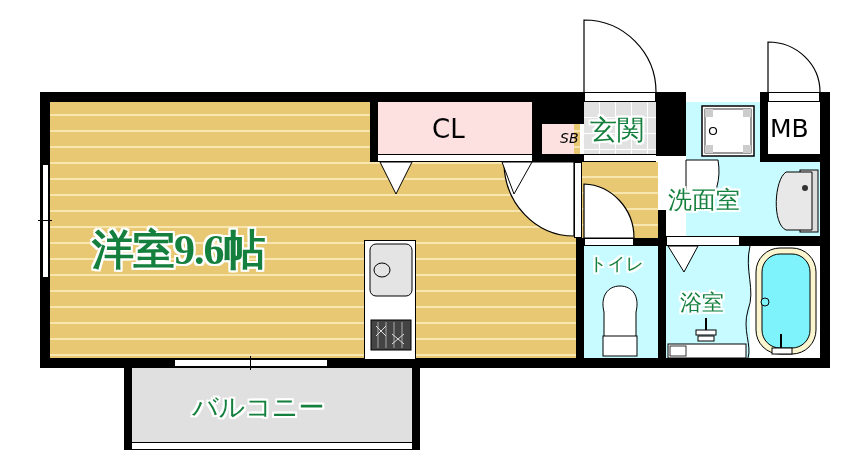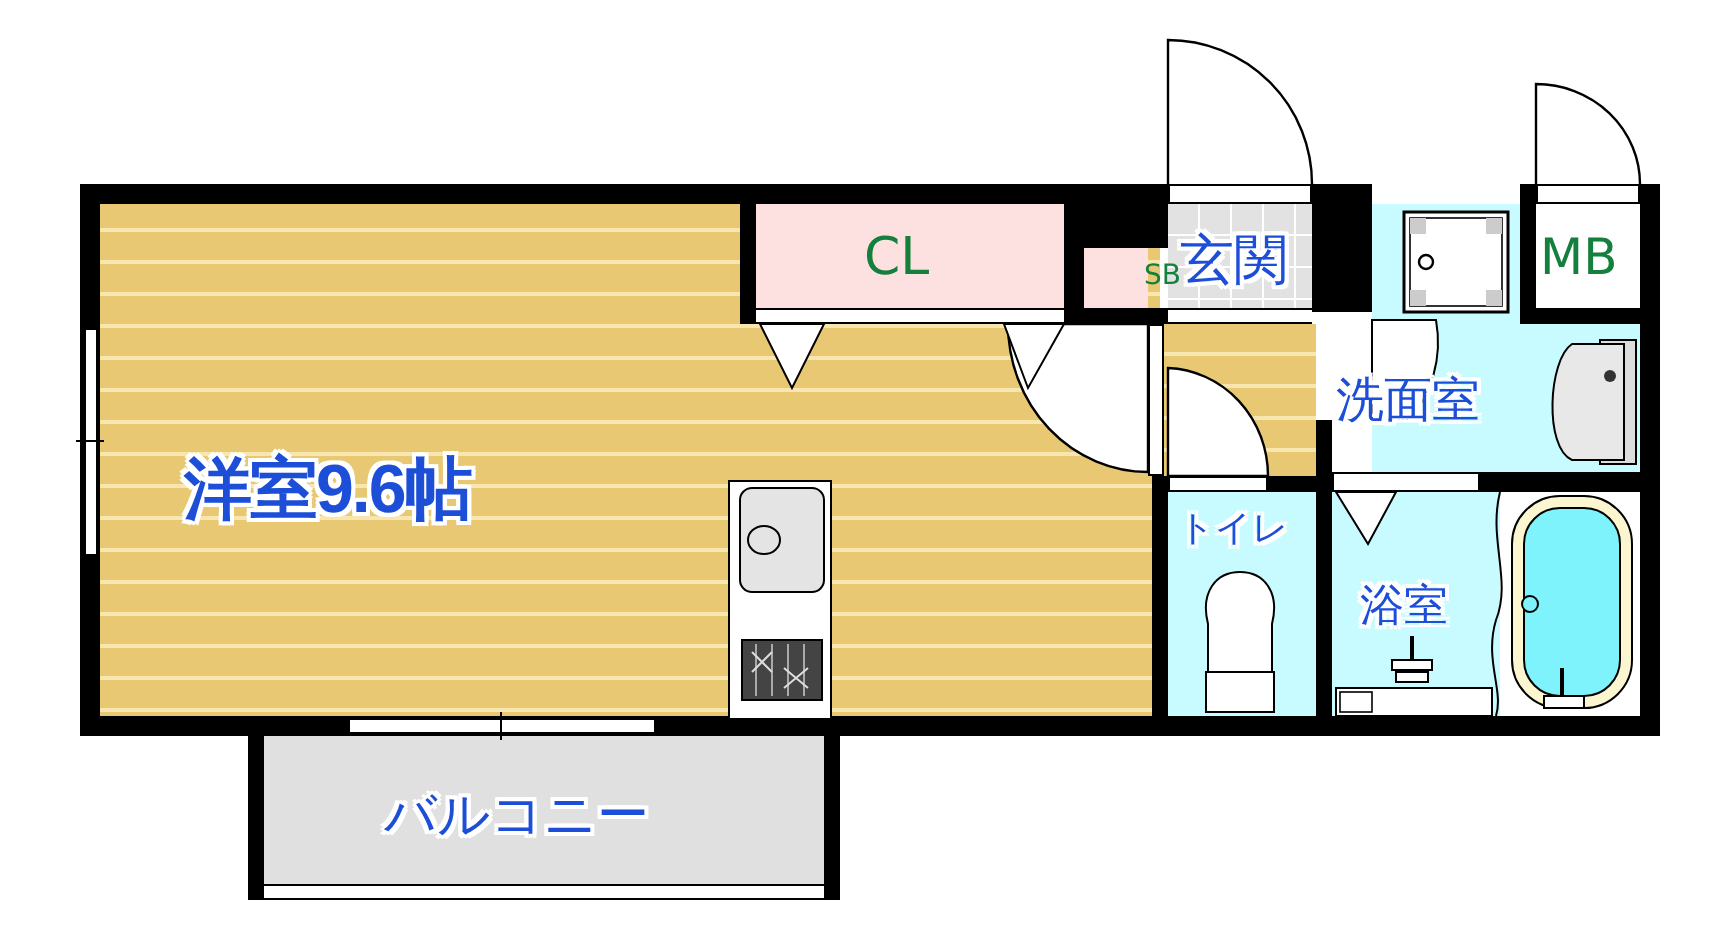--- a/index.html
+++ b/index.html
@@ -10,25 +10,25 @@
     background-color:#e8c872;
     background-image: repeating-linear-gradient(to bottom, #e8c872 0px, #e8c872 14px, #f7e6b0 14px, #f7e6b0 16px);
   }
   .floor-tile {
     background-color:#e2e2e2;
     background-image:
       repeating-linear-gradient(to right, transparent 0, transparent 15px, #ffffff 15px, #ffffff 16px),
       repeating-linear-gradient(to bottom, transparent 0, transparent 15px, #ffffff 15px, #ffffff 16px);
   }
   .label {
-    position:absolute; color:#1d4ed8; font-family:Liberation Sans, sans-serif; white-space:nowrap;
+    position:absolute; color:#15803d; font-family:Liberation Serif, serif; white-space:nowrap;
     text-shadow: -2px -2px 0 #fff, 2px -2px 0 #fff, -2px 2px 0 #fff, 2px 2px 0 #fff,
                  0 2px 0 #fff, 0 -2px 0 #fff, 2px 0 0 #fff, -2px 0 0 #fff;
   }
-  .label-plain { position:absolute; color:#15803d; font-family:"DejaVu Sans", sans-serif; white-space:nowrap; }
+  .label-plain { position:absolute; color:#000000; font-family:"DejaVu Sans", sans-serif; white-space:nowrap; }
   .window { position:absolute; background:#fff; border:1px solid #000; box-sizing:border-box; }
   svg { position:absolute; overflow:visible; }
 </style>
 </head>
 <body>
 
 <div class="abs floor-wood" style="left:50px;top:100px;width:530px;height:260px;"></div>
 
 <div class="abs floor-wood" style="left:582px;top:162px;width:76px;height:76px;"></div>
 
@@ -149,21 +149,21 @@
 </svg>
 
 <svg width="864" height="473" style="left:0;top:0;">
   <line x1="706" y1="318" x2="706" y2="330" stroke="#000" stroke-width="2"></line>
   <rect x="696" y="330" width="20" height="5" fill="#fff" stroke="#000" stroke-width="1"></rect>
   <rect x="698" y="336" width="16" height="5" fill="#fff" stroke="#000" stroke-width="1"></rect>
   <rect x="668" y="344" width="78" height="14" fill="#fff" stroke="#000" stroke-width="1"></rect>
   <rect x="670" y="346" width="16" height="10" fill="#fff" stroke="#000" stroke-width="0.8"></rect>
 </svg>
 
-<div class="label" style="left:92px;top:222px;font-size:34px;font-weight:bold;letter-spacing:-1px;">洋室9.6帖</div>
+<div class="label" style="left:92px;top:222px;font-size:42px;font-weight:bold;letter-spacing:-1px;">洋室9.6帖</div>
 <div class="label-plain" style="left:432px;top:114px;font-size:26px;">CL</div>
-<div class="label-plain" style="left:572px;top:130px;font-size:14px;">SB</div>
+<div class="label-plain" style="left:560px;top:130px;font-size:14px;font-style:italic;">SB</div>
 <div class="label" style="left:590px;top:112px;font-size:27px;">玄関</div>
 <div class="label-plain" style="left:770px;top:114px;font-size:25px;">MB</div>
 <div class="label" style="left:668px;top:184px;font-size:24px;">洗面室</div>
 <div class="label" style="left:589px;top:252px;font-size:18px;">トイレ</div>
 <div class="label" style="left:680px;top:288px;font-size:22px;">浴室</div>
 <div class="label" style="left:192px;top:390px;font-size:26px;">バルコニー</div>
 
 </body></html>

